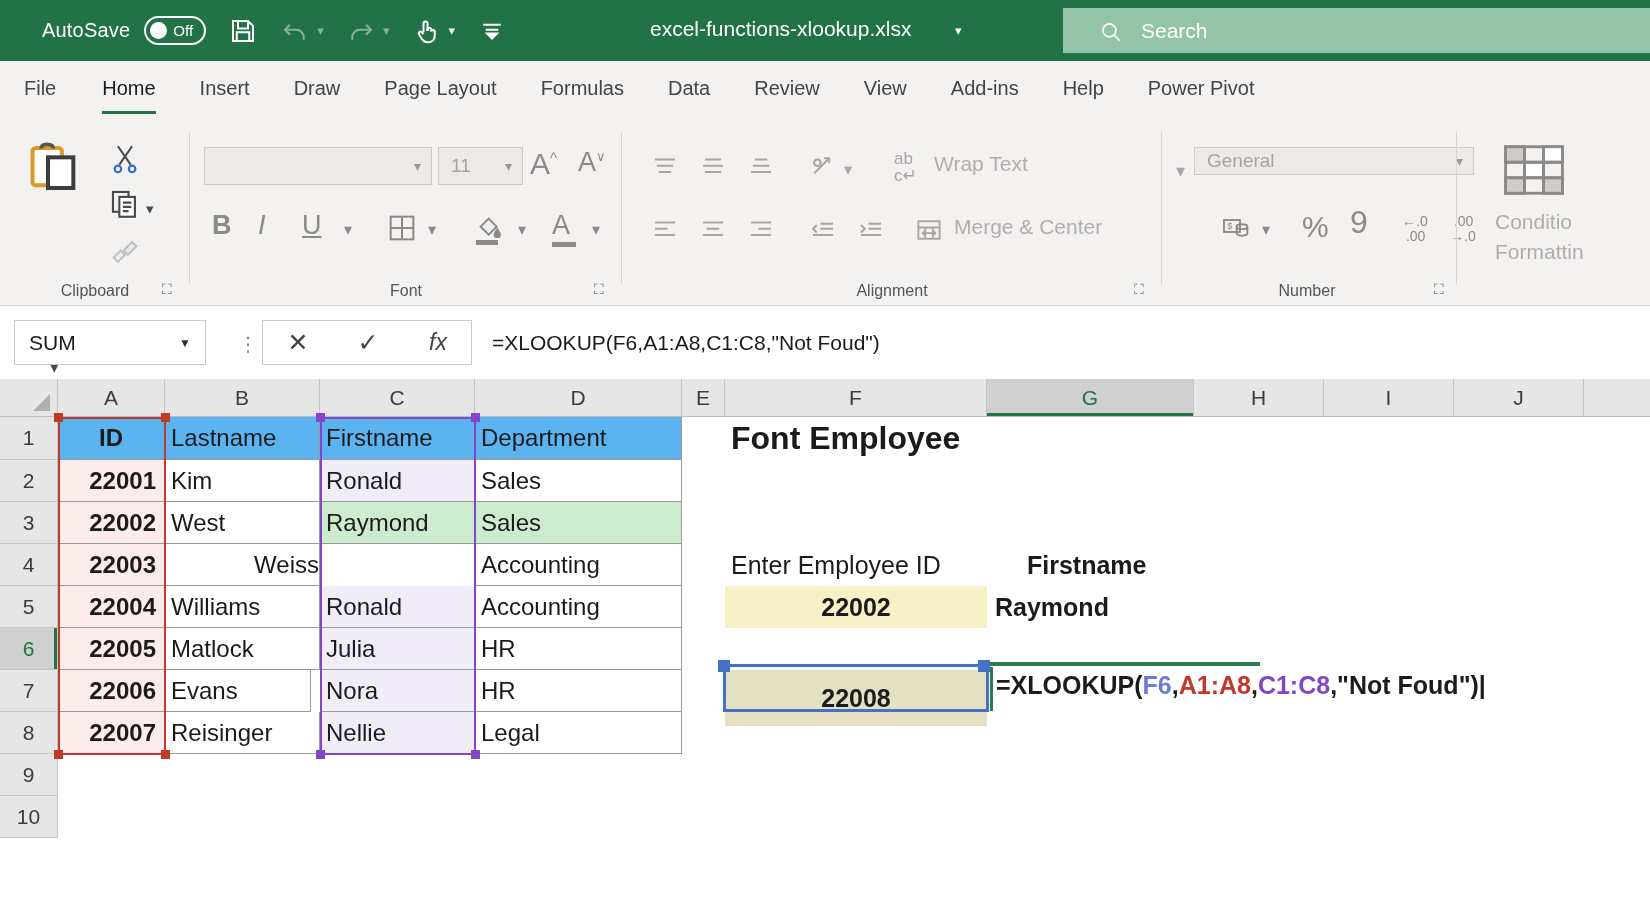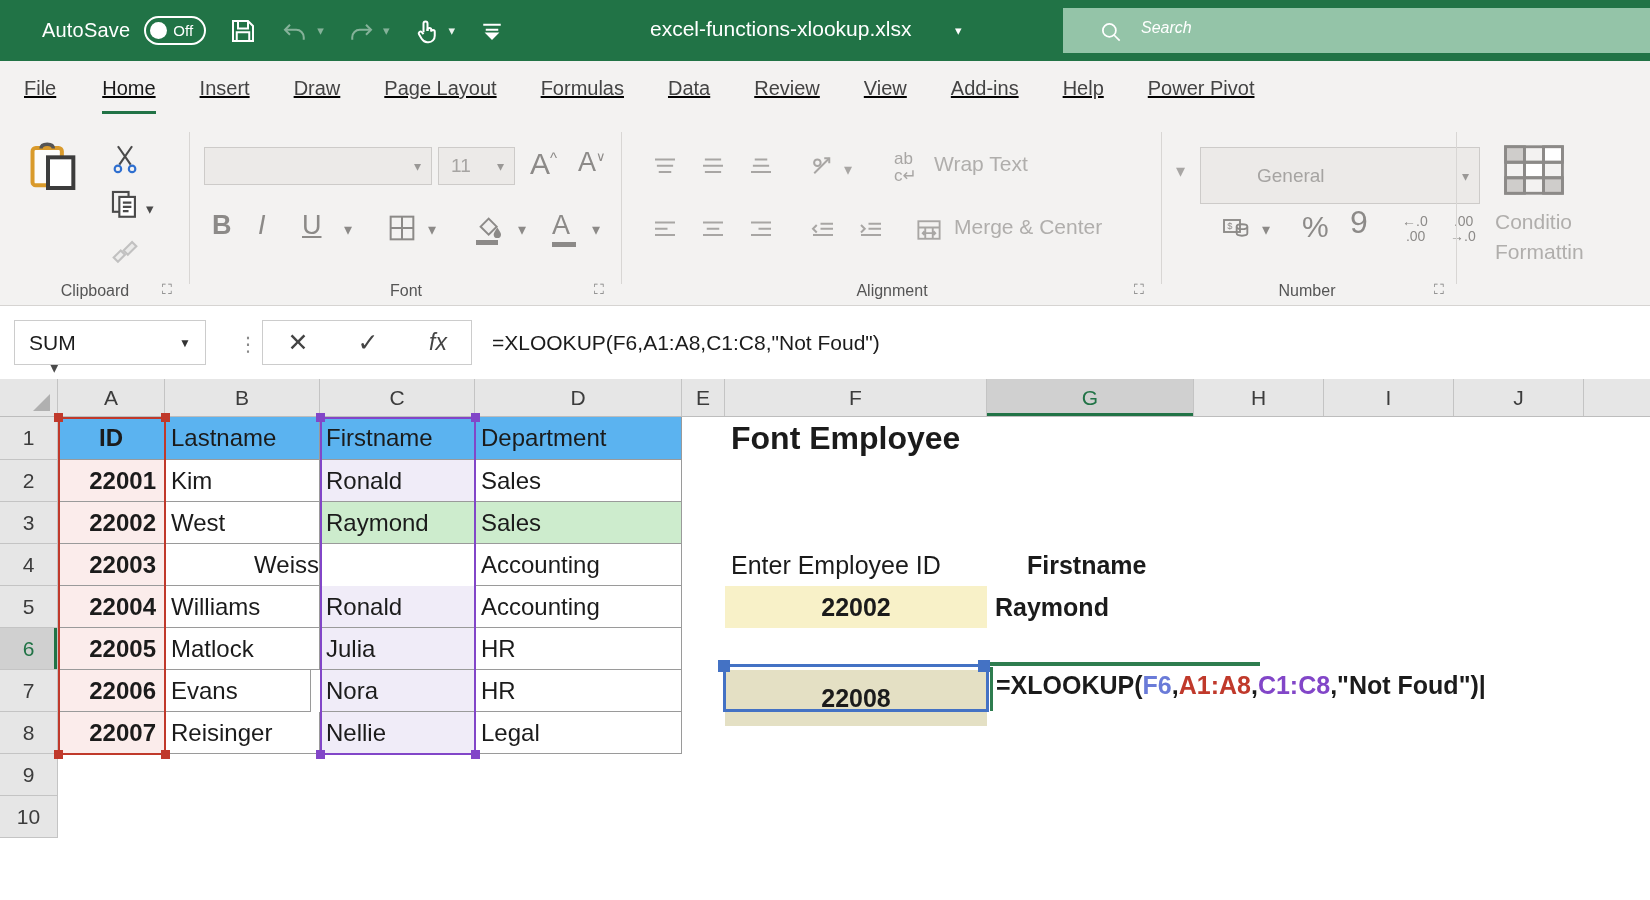--- a/index.html
+++ b/index.html
@@ -45,27 +45,27 @@
     position: absolute; left: 955px; top: 23px;
     color: #ffffff; font-size: 13px;
   }
   .searchbox {
     position: absolute; left: 1063px; top: 8px; width: 640px; height: 45px;
     background: #94c4a8;
   }
   .searchbox .mag { position: absolute; left: 35px; top: 11px; }
   .searchbox .ph {
     position: absolute; left: 78px; top: 11px;
-    color: #ffffff; font-size: 16px; font-style: italic;
+    color: #ffffff; font-size: 21px;
   }
 
   
   .ribbon-tabs {
     position: absolute; left: 0; top: 61px; width: 1650px; height: 61px;
-    background: #f3f2f1; display: flex; align-items: center; text-decoration: underline;
+    background: #f3f2f1; display: flex; align-items: center;
   }
   .rtab {
     font-size: 20px; color: #444444; padding: 0 0 6px 0;
     margin-right: 0; white-space: nowrap; position: relative;
   }
   .rtab-wrap { padding: 0 22px; height: 61px; display: flex;
     align-items: center; position: relative; }
   .rtab-wrap.active .rtab { color: #1b1b1b; }
   .rtab-wrap.active::after {
     content: ""; position: absolute; left: 22px; right: 22px;
@@ -358,21 +358,21 @@
     <span class="rgroup-label">Clipboard</span>
     <span class="dlg-launch" style="left:162px;">⛶</span>
     <div class="rgroup-sep" style="left:189px;"></div>
   </div>
 
   <div class="rgroup" style="left:190px; width:432px;">
     <div class="combo" style="left:14px; top:25px; width:228px; height:38px;">
       <span class="val"></span>
       <span class="cv">▾</span>
     </div>
-    <div class="combo" style="left:248px; top:25px; width:77px; height:38px;">
+    <div class="combo" style="left:248px; top:25px; width:85px; height:38px;">
       <span class="val">11</span>
       <span class="cv">▾</span>
     </div>
     <span class="rtext" style="left:340px; top:25px; font-size:30px; color:#8c8a88;">A<sup style="font-size:15px;">^</sup></span>
     <span class="rtext" style="left:388px; top:25px; font-size:27px; color:#8c8a88;">A<sup style="font-size:13px;">∨</sup></span>
 
     <span class="rtext" style="left:22px; top:88px; font-size:27px; font-weight:bold; color:#8c8a88;">B</span>
     <span class="rtext" style="left:68px; top:88px; font-size:27px; font-style:italic; color:#8c8a88;">I</span>
     <span class="rtext" style="left:112px; top:88px; font-size:27px; text-decoration:underline; color:#8c8a88;">U</span>
     <span class="rtext" style="left:154px; top:98px; font-size:16px; color:#8c8a88;">▾</span>
@@ -464,21 +464,21 @@
     </span>
     <span class="rtext" style="left:332px; top:93px; font-size:21px;">Merge &amp; Center</span>
 
     <span class="rgroup-label">Alignment</span>
     <span class="dlg-launch" style="left:512px;">⛶</span>
     <div class="rgroup-sep" style="left:539px;"></div>
   </div>
 
   <div class="rgroup" style="left:1162px; width:295px;">
     <span class="rtext" style="left:14px; top:38px; font-size:18px; color:#a8a6a4;">▾</span>
-    <div class="combo" style="left:38px; top:25px; width:280px; height:57px;padding-left:44px;">
+    <div class="combo" style="left:32px; top:25px; width:280px; height:28px;">
       <span class="val">General</span>
       <span class="cv">▾</span>
     </div>
     <span class="ricon" style="left:58px; top:90px;">
       <svg width="32" height="32" viewBox="0 0 24 24" fill="none" stroke="#8c8a88" stroke-width="1.4">
         <rect x="3" y="6" width="12" height="9"></rect>
           <text x="5.5" y="13" font-size="7" fill="#8c8a88" stroke="none">$</text>
         <ellipse cx="16.5" cy="11" rx="4" ry="1.8"></ellipse>
           <path d="M12.5 11v5c0 1 1.8 1.8 4 1.8s4-.8 4-1.8v-5"></path>
       </svg>

